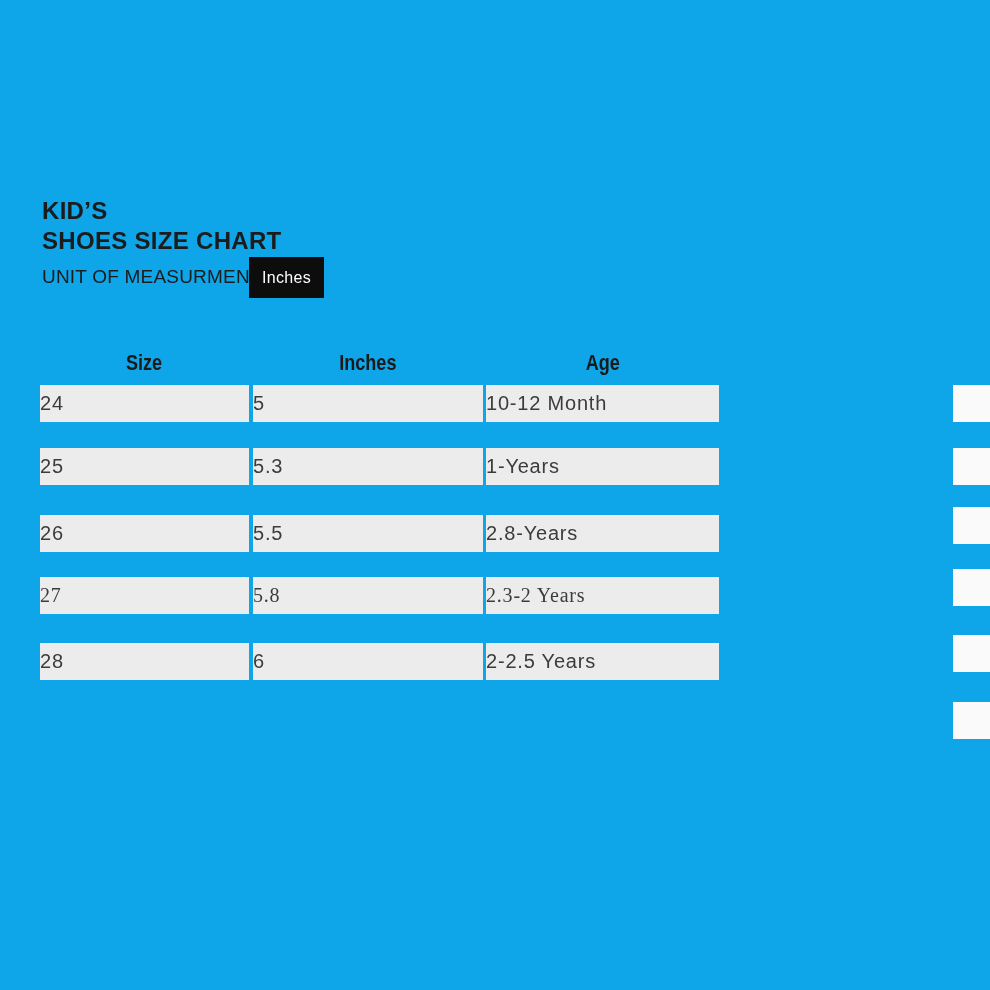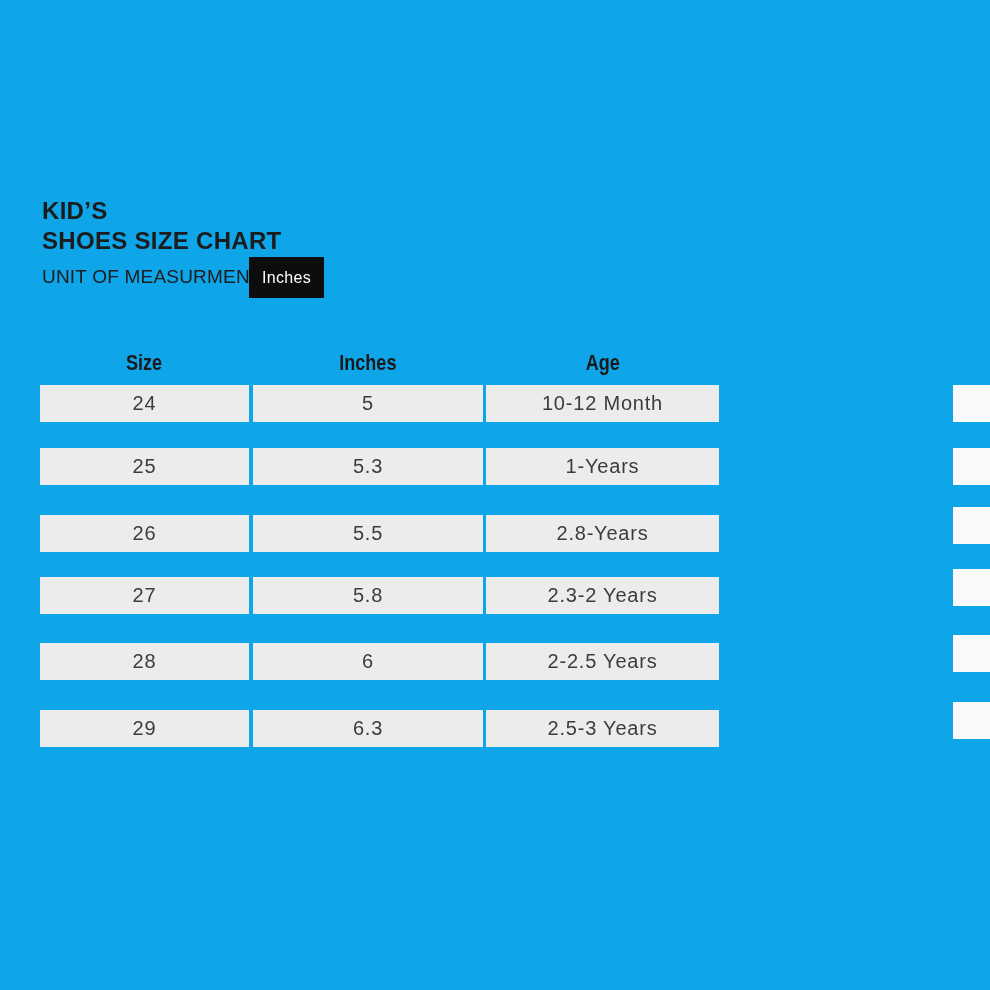--- a/index.html
+++ b/index.html
@@ -37,30 +37,30 @@
   .size-table { position: absolute; left: 40px; top: 351px; width: 679px; }
   .thead { display: flex; height: 24px; margin-bottom: 10px; }
   .th {
     display: flex; align-items: center; justify-content: center;
     font-weight: 700; font-size: 22px; color: #1a1a1a;
   }
   .th .cond { display: inline-block; transform: scaleX(0.82); transform-origin: center; }
   .trow { display: flex; }
   .td {
     background: #ececec; height: 37px; line-height: 37px;
-    text-align: center; font-size: 20px; color: #3c3c3c;
+    font-size: 20px; color: #3c3c3c;
     letter-spacing: 0.8px;
   }
   .col-size   { width: 209px; margin-right: 4px; }
   .col-inches { width: 230px; margin-right: 3px; }
   .col-age    { width: 233px; }
   .trow:nth-of-type(2) { margin-bottom: 26px; }
   .trow:nth-of-type(3) { margin-bottom: 30px; }
   .trow:nth-of-type(4) { margin-bottom: 25px; }
-  .trow:nth-of-type(5) { margin-bottom: 29px; }
+  .trow:nth-of-type(5) { margin-bottom: 29px; font-family: Liberation Serif, serif; }
   .trow:nth-of-type(6) { margin-bottom: 30px; }
 
   
   .cutoff-cell {
     position: absolute; left: 953px; width: 37px; height: 37px;
     background: #fafafa;
   }
 
   
   .note {
@@ -113,25 +113,20 @@
     <div class="trow">
       <div class="td col-size">27</div>
       <div class="td col-inches">5.8</div>
       <div class="td col-age">2.3-2 Years</div>
     </div>
     <div class="trow">
       <div class="td col-size">28</div>
       <div class="td col-inches">6</div>
       <div class="td col-age">2-2.5 Years</div>
     </div>
-    <div class="trow">
-      <div class="td col-size">29</div>
-      <div class="td col-inches">6.3</div>
-      <div class="td col-age">2.5-3 Years</div>
-    </div>
   </div>
 
   <div class="cutoff-cell" style="top:385px"></div>
   <div class="cutoff-cell" style="top:448px"></div>
   <div class="cutoff-cell" style="top:507px"></div>
   <div class="cutoff-cell" style="top:569px"></div>
   <div class="cutoff-cell" style="top:635px"></div>
   <div class="cutoff-cell" style="top:702px"></div>
 
 

